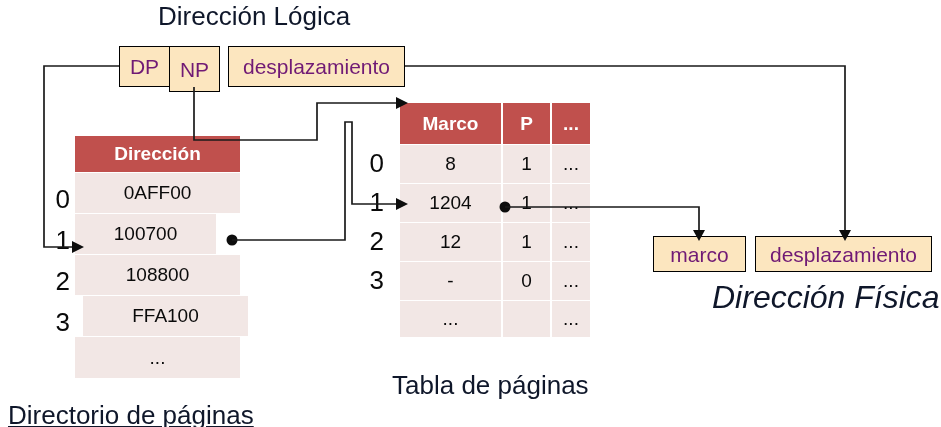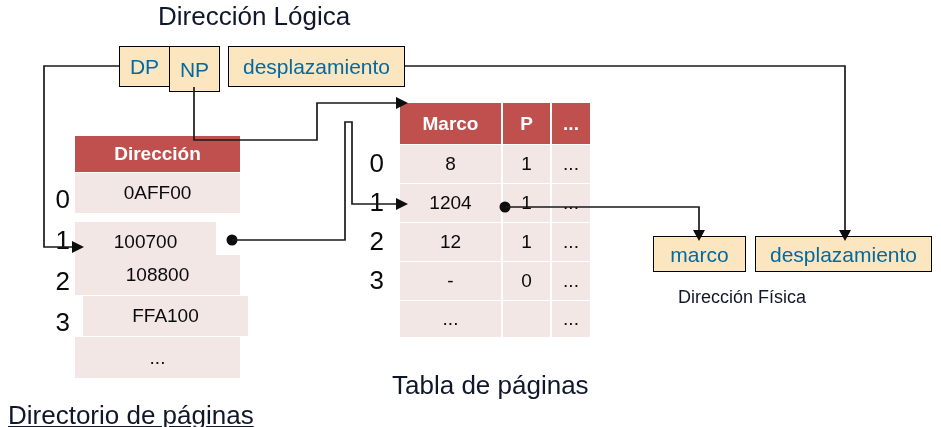--- a/index.html
+++ b/index.html
@@ -8,21 +8,21 @@
        -webkit-font-smoothing:antialiased;}
   #stage{position:absolute;left:0;top:0;width:941px;height:427px;}
 
   
   .caption{position:absolute;color:#0f172a;font-size:25px;line-height:29px;
            white-space:nowrap;font-family:"Liberation Sans","DejaVu Sans",sans-serif;}
 
   
   .tanbox{position:absolute;background:#fce6bf;border:1.3px solid #000000;
           box-sizing:border-box;display:flex;align-items:center;
-          justify-content:center;color:#0369a1;font-size:21px;line-height:21px;
+          justify-content:center;color:#701a75;font-size:21px;line-height:21px;
           white-space:nowrap;}
 
   
   .tbl{position:absolute;box-sizing:border-box;}
   .thead{position:absolute;background:#c0504d;color:#ffffff;font-weight:bold;
          display:flex;align-items:center;justify-content:center;
          font-size:19px;box-sizing:border-box;}
   .cell{position:absolute;background:#f2e7e5;color:#0a0a0a;
         display:flex;align-items:center;justify-content:center;
         font-size:19px;box-sizing:border-box;}
@@ -40,38 +40,38 @@
 <body>
 
 <div id="stage">
 
   <div class="caption" style="left:158px;top:2px;font-size:26px;">Dirección Lógica</div>
 
   <div class="caption" style="left:8px;top:401px;font-size:26px;text-decoration:underline;">Directorio de páginas</div>
 
   <div class="caption" style="left:392px;top:351px;font-size:26px;margin-top:20px;">Tabla de páginas</div>
 
-  <div class="caption" style="left:678px;top:283px;font-size:18px;">Dirección Física</div>
+  <div class="caption" style="left:712px;top:283px;font-size:32px;font-style:italic;">Dirección Física</div>
 
   <div class="tanbox" style="left:119px;top:46px;width:51px;height:41px;">DP</div>
 
   <div class="tanbox" style="left:169px;top:46px;width:51px;height:46px;">NP</div>
 
   <div class="tanbox" style="left:228px;top:46px;width:177px;height:41px;">desplazamiento</div>
 
   <div class="tanbox" style="left:653px;top:236px;width:93px;height:36px;">marco</div>
 
   <div class="tanbox" style="left:755px;top:236px;width:177px;height:36px;">desplazamiento</div>
 
   <div class="tbl" style="left:75px;top:136px;width:165px;height:242px;border-radius:12px;">
 
     <div class="thead" style="left:0px;top:0px;width:165px;height:36px;">Dirección</div>
 
     <div class="cell" style="left:0px;top:37px;width:165px;height:40px;">0AFF00</div>
-    <div class="cell" style="left:0px;top:86px;width:141px;height:40px;">100700</div>
+    <div class="cell" style="left:0px;top:78px;width:141px;height:40px;">100700</div>
     <div class="cell" style="left:0px;top:119px;width:165px;height:40px;">108800</div>
     <div class="cell" style="left:0px;top:160px;width:165px;height:40px;margin-left:8px;">FFA100</div>
     <div class="cell" style="left:0px;top:201px;width:165px;height:41px;">...</div>
   </div>
 
   <div class="rowidx" style="left:48px;top:186px;width:22px;height:26px;">0</div>
   <div class="rowidx" style="left:48px;top:227px;width:22px;height:26px;">1</div>
   <div class="rowidx" style="left:48px;top:268px;width:22px;height:26px;">2</div>
   <div class="rowidx" style="left:48px;top:309px;width:22px;height:26px;">3</div>
 

